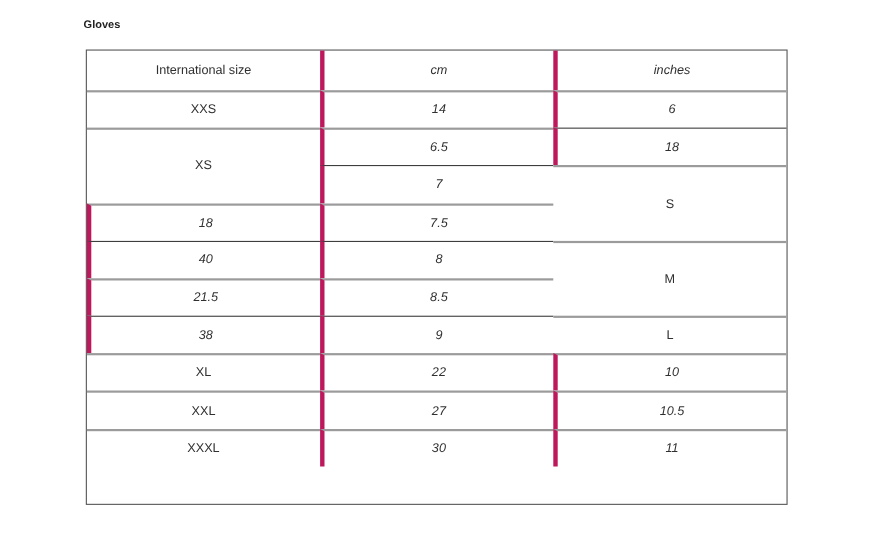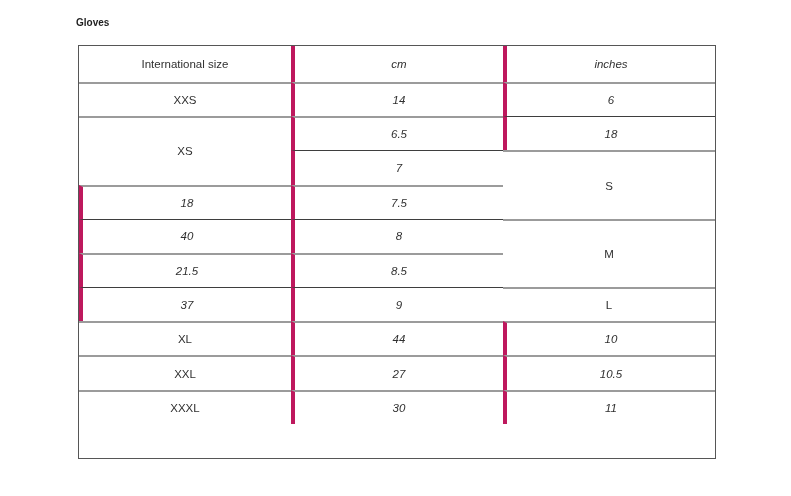--- a/index.html
+++ b/index.html
@@ -57,25 +57,25 @@
     <div class="cell bl thin-top">18</div>
     <div class="cell bl thin-top">7</div>
     <div class="cell group-top" style="grid-row: span 2;">S</div>
     <div class="cell bl group-top">18</div>
     <div class="cell bl group-top">7.5</div>
     <div class="cell bl thin-top">40</div>
     <div class="cell bl thin-top">8</div>
     <div class="cell group-top" style="grid-row: span 2;">M</div>
     <div class="cell bl group-top">21.5</div>
     <div class="cell bl group-top">8.5</div>
-    <div class="cell bl thin-top">37</div>
+    <div class="cell bl thin-top">38</div>
     <div class="cell bl thin-top">9</div>
     <div class="cell group-top">L</div>
     <div class="cell group-top">XL</div>
-    <div class="cell bl group-top">44</div>
+    <div class="cell bl group-top">22</div>
     <div class="cell bl group-top">10</div>
     <div class="cell group-top">XXL</div>
     <div class="cell bl group-top">27</div>
     <div class="cell bl group-top">10.5</div>
     <div class="cell group-top">XXXL</div>
     <div class="cell bl group-top">30</div>
     <div class="cell bl group-top">11</div>
   </div>
 
 </body></html>

